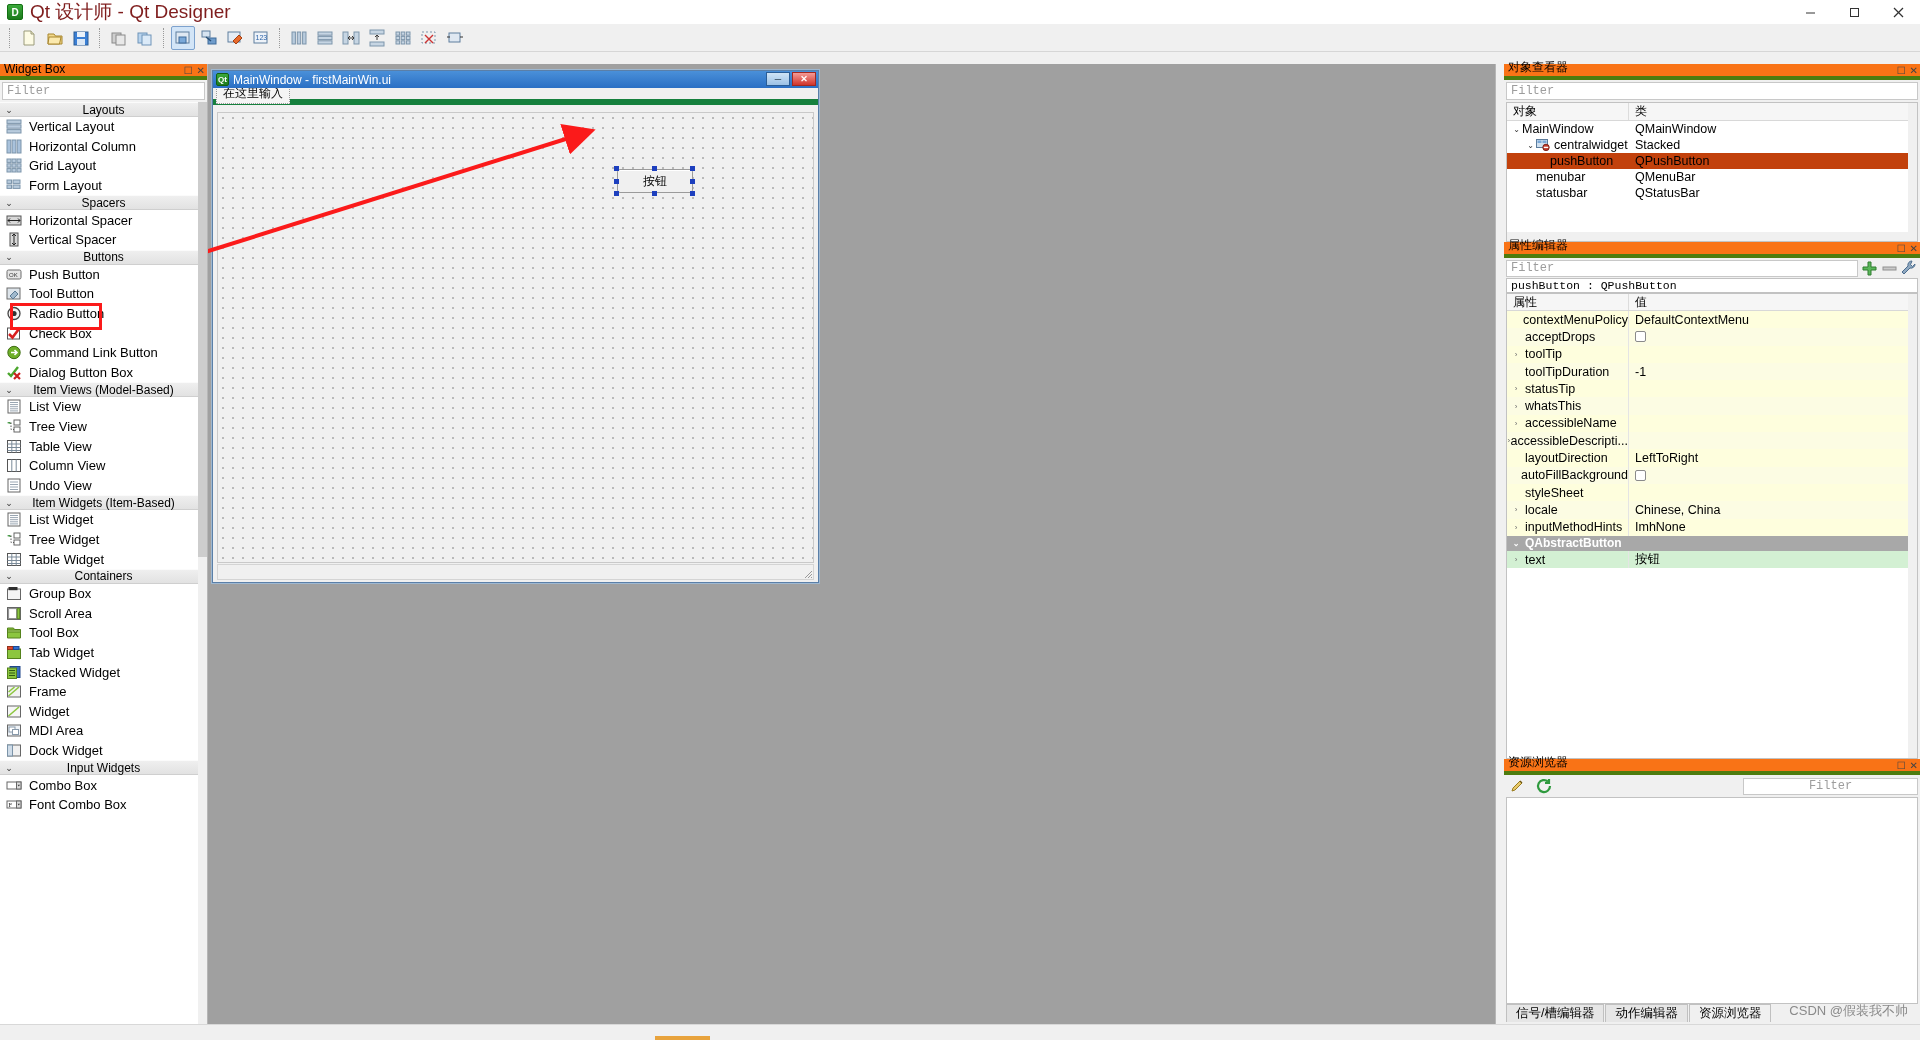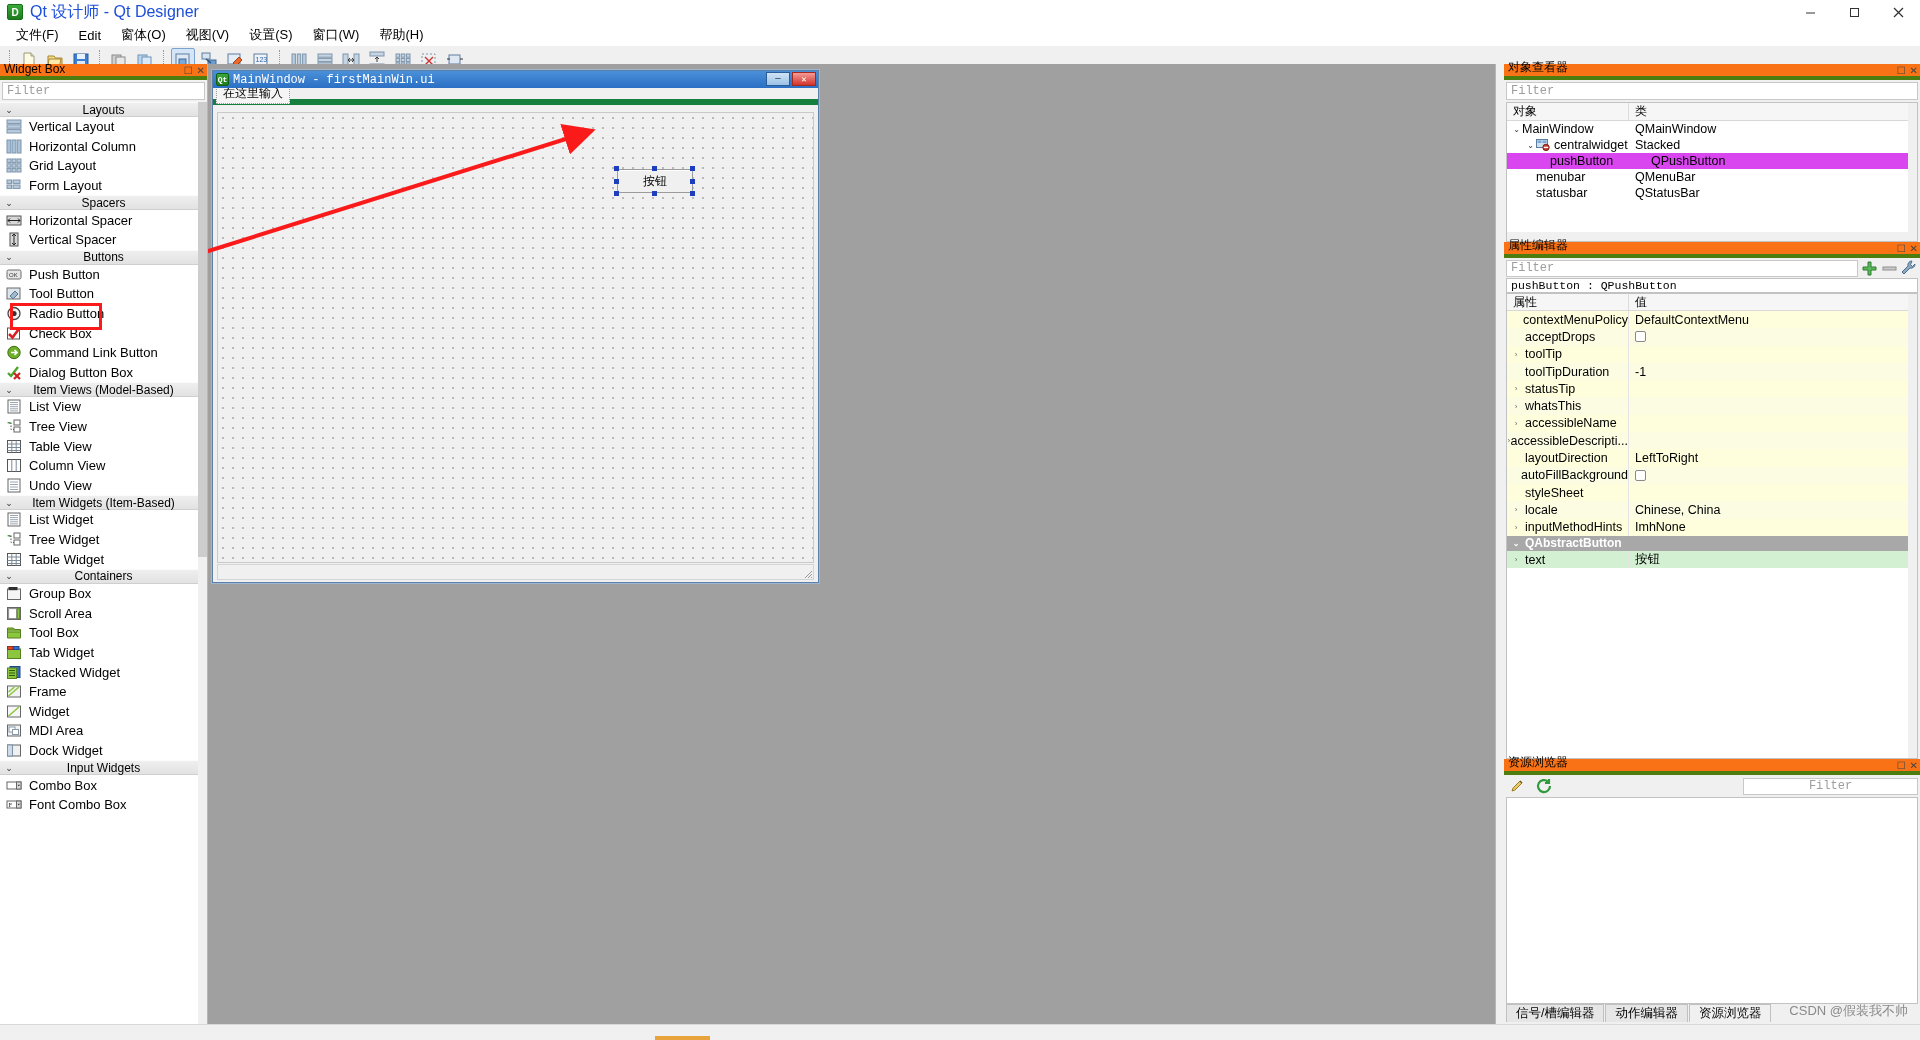--- a/index.html
+++ b/index.html
@@ -18,21 +18,21 @@
     height:24px; background:#ffffff; display:flex; align-items:center;
     border-bottom:0px solid #ddd; position:relative;
   }
   .tb-icon {
     width:16px;height:16px;margin-left:7px;margin-right:7px;
     background:linear-gradient(#3ba93b,#1d7a1d);
     border:1px solid #137013; border-radius:2px;
     color:#fff;font-size:10px;font-weight:bold;text-align:center;line-height:15px;
     font-family:"Liberation Sans",sans-serif;
   }
-  .tb-title { font-size:16px; color:#1d4ed8; }
+  .tb-title { font-size:19px; color:#7f1d1d; }
   .tb-controls { position:absolute; right:0; top:0; height:24px; display:flex; }
   .tb-btn {
     width:44px;height:24px;display:flex;align-items:center;justify-content:center;
     font-size:14px;color:#333;
   }
   .tb-btn svg { display:block; }
 
   
   .menubar {
     height:22px; background:#ffffff; display:flex; align-items:center;
@@ -108,21 +108,20 @@
   }
 
   
   .center {
     flex:1; background:#a0a0a0; position:relative; overflow:hidden;
   }
   .formwin {
     position:absolute; left:4px; top:6px; width:607px; height:513px;
     background:#f0f0f0; border:1px solid #5a7fa8;
     box-shadow:0 0 0 1px #9fb8d0;
-    font-family:Liberation Mono, monospace;
   }
   .formwin-title {
     height:17px;
     background:linear-gradient(#4a90d9,#2a6fc4);
     display:flex; align-items:center; color:#fff; font-size:12px;
     padding-left:3px; position:relative;
   }
   .formwin-title .ficon {
     width:13px;height:13px;margin-right:4px;
     background:linear-gradient(#3ba93b,#1d7a1d); border:1px solid #12600f; border-radius:2px;
@@ -175,21 +174,21 @@
   .panel { display:flex; flex-direction:column;margin-left:8px; }
 
   
   .oi-table { background:#fff; border:1px solid #c2c2c2; margin:0 2px; flex:1; overflow:hidden; position:relative;}
   .oi-head { display:flex; height:18px; background:#f6f6f6; border-bottom:1px solid #d8d8d8; font-size:12px; }
   .oi-head div { padding-left:6px; display:flex; align-items:center; }
   .oi-col1 { width:122px; border-right:1px solid #dcdcdc; }
   .oi-row { display:flex; height:16px; font-size:12.5px; align-items:center; }
   .oi-row .c1 { width:122px; display:flex; align-items:center; }
   .oi-row .c2 { flex:1; padding-left:6px; }
-  .oi-row.sel { background:#d946ef;gap:16px; }
+  .oi-row.sel { background:#c2410c; }
   .oi-chev { width:11px; font-size:8px; text-align:center; color:#333; }
   .oi-ic { width:15px;height:13px;margin-right:3px;flex:none; }
   .oi-scroll-v { position:absolute; right:0; top:0; width:9px; bottom:0; background:#f0f0f0; }
   .oi-scroll-h { position:absolute; left:0; right:9px; bottom:0; height:9px; background:#f0f0f0; }
 
   
   .pe-typebar {
     height:15px; margin:0 2px; background:#fff; border:1px solid #c2c2c2;
     font-family:"Liberation Mono",monospace; font-size:11.5px; padding-left:4px;
     display:flex; align-items:center;
@@ -267,29 +266,20 @@
       </div>
       <div class="tb-btn close">
         <svg width="11" height="11" viewBox="0 0 11 11">
             <line x1="1" y1="1" x2="10" y2="10" stroke="#333" stroke-width="1.2"></line>
             <line x1="10" y1="1" x2="1" y2="10" stroke="#333" stroke-width="1.2"></line>
           </svg>
       </div>
     </div>
   </div>
 
-  <div class="menubar">
-    <div class="menu-item">文件(F)</div>
-    <div class="menu-item">Edit</div>
-    <div class="menu-item">窗体(O)</div>
-    <div class="menu-item">视图(V)</div>
-    <div class="menu-item">设置(S)</div>
-    <div class="menu-item">窗口(W)</div>
-    <div class="menu-item">帮助(H)</div>
-  </div>
 
   <div class="toolbar">
     <div class="tb-sep"></div>
     <div class="tbtn">
       <svg width="18" height="18" viewBox="0 0 18 18">
           <path d="M4 2h7l3 3v11H4z" fill="#fdfbe4" stroke="#9a9a7a"></path>
           <path d="M11 2v3h3" fill="#e8e4c0" stroke="#9a9a7a"></path>
         </svg>
     </div>
     <div class="tbtn">

